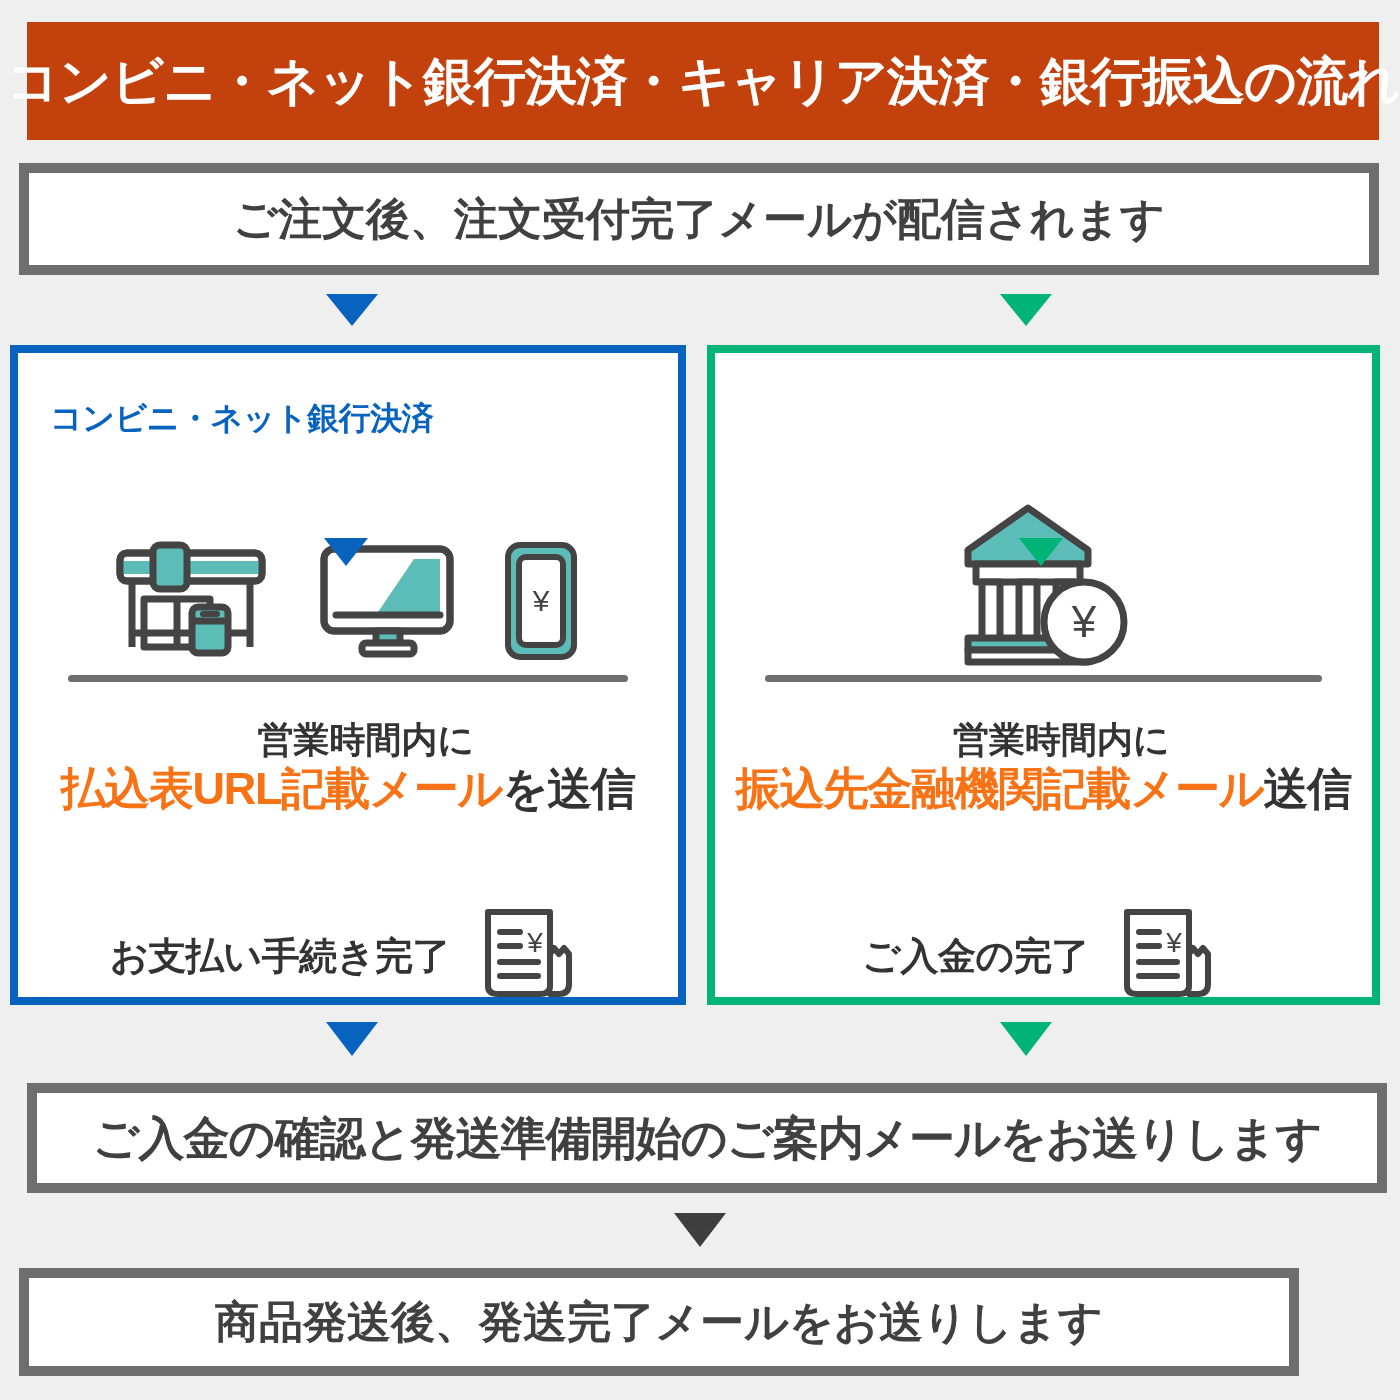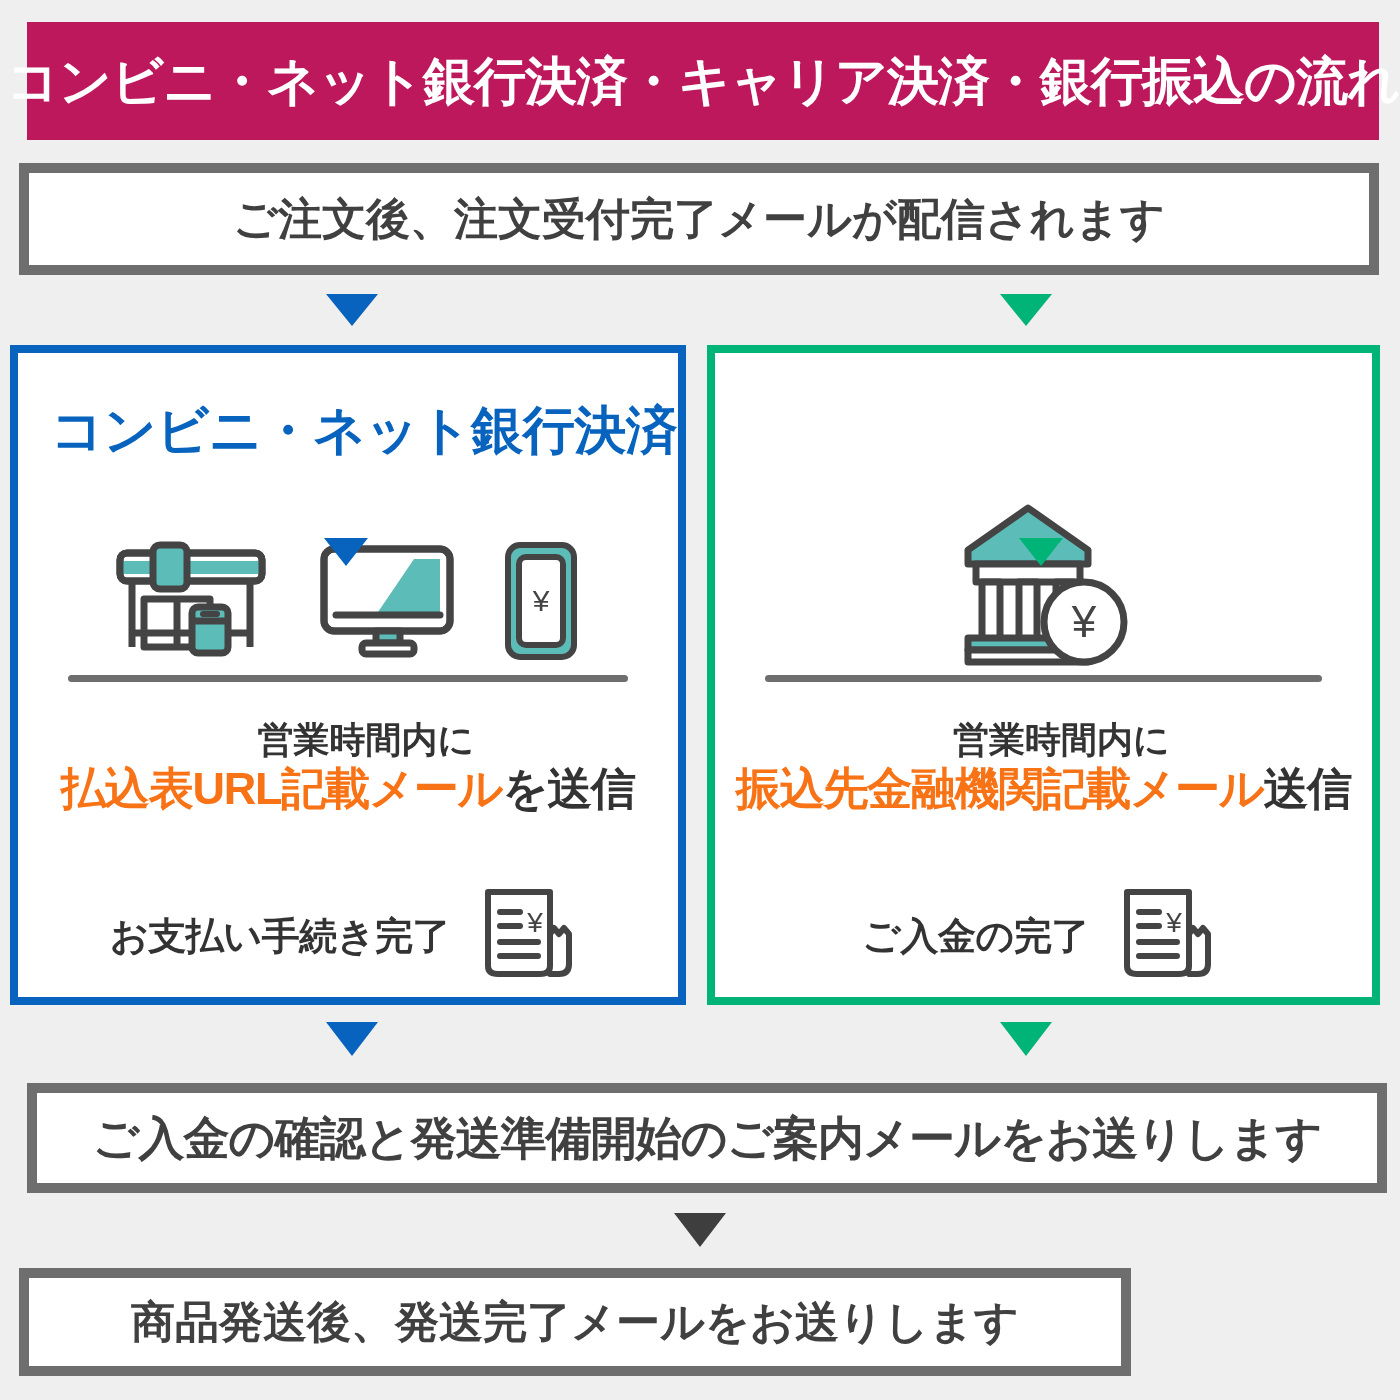--- a/index.html
+++ b/index.html
@@ -20,21 +20,21 @@
     height: 1400px;
   }
 
   
   .header-banner {
     position: absolute;
     left: 27px;
     top: 22px;
     width: 1352px;
     height: 118px;
-    background: #be185d;
+    background: #c2410c;
     display: flex;
     align-items: center;
     justify-content: center;
   }
   .header-title {
     color: #ffffff;
     font-size: 52px;
     font-weight: bold;
     letter-spacing: -1px;
     white-space: nowrap;
@@ -71,21 +71,21 @@
     top: 1083px;
     width: 1360px;
     height: 110px;
     margin-left: 8px;
   }
   #box-confirm .step-box-text { font-size: 46px; letter-spacing: -1px; }
 
   #box-shipped {
     left: 19px;
     top: 1268px;
-    width: 1112px;
+    width: 1280px;
     height: 108px;
   }
   #box-shipped .step-box-text { font-size: 44px; }
 
   
   .arrow {
     position: absolute;
     width: 0;
     height: 0;
     border-left-style: solid;
@@ -135,22 +135,21 @@
     box-sizing: border-box;
     border: 8px solid #0763bd;
   }
   #panel-konbini { left: 10px; border-color: #0763bd; }
   #panel-furikomi { left: 707px; width: 673px; border-color: #00b377; }
 
   .panel-title {
     position: absolute;
     left: 0; right: 0;
     top: 48px;
-    text-align: center;
-    font-size: 52px;
+    font-size: 32px;
     font-weight: bold;
     line-height: 1.12;
     letter-spacing: -0.5px;
     padding-left: 32px;
   }
   #panel-konbini .panel-title { color: #0763bd; }
   #panel-furikomi .panel-title { color: #00b377; }
 
   .icon-row {
     position: absolute;
@@ -194,21 +193,21 @@
     color: #333333;
     display: block;
     letter-spacing: -1.2px;
     white-space: nowrap;
   }
   .hl-orange { color: #f87216; }
 
   .result-row {
     position: absolute;
     left: 0; right: 0;
-    top: 533px;
+    top: 553px;
     height: 100px;
     display: flex;
     align-items: center;
     justify-content: center;
     gap: 26px;
   }
   .result-text {
     font-size: 38px;
     font-weight: bold;
     color: #333333;

